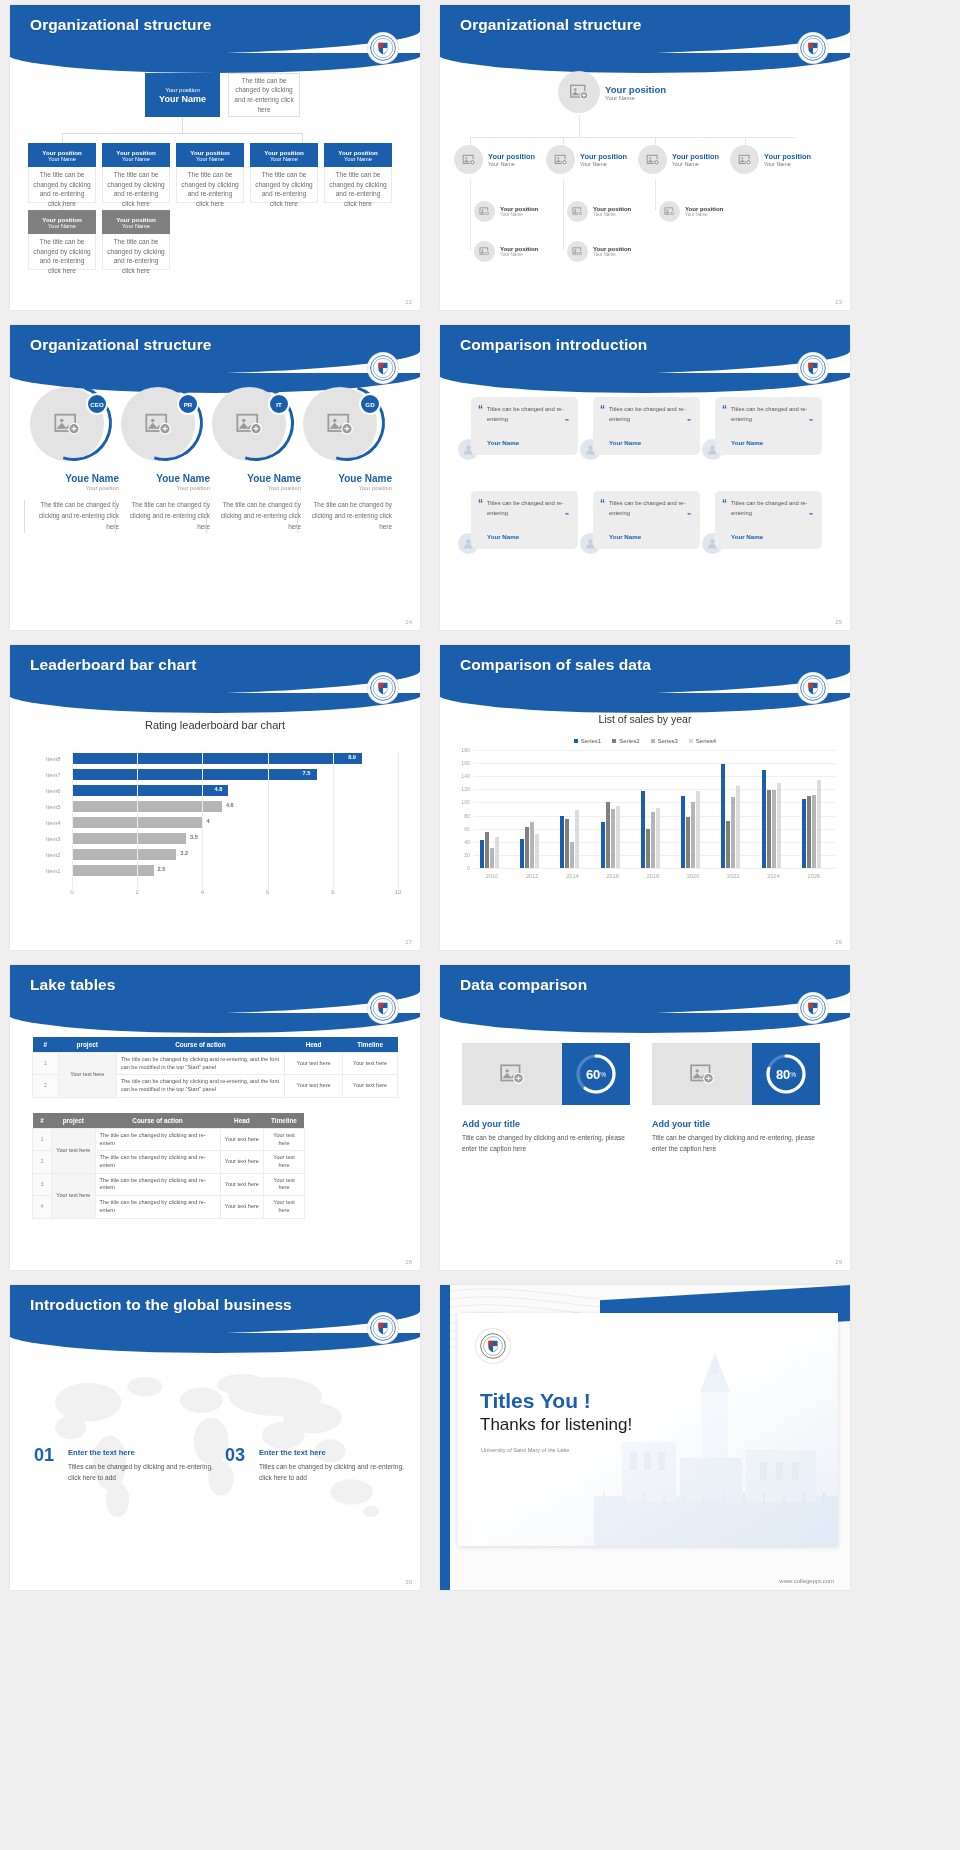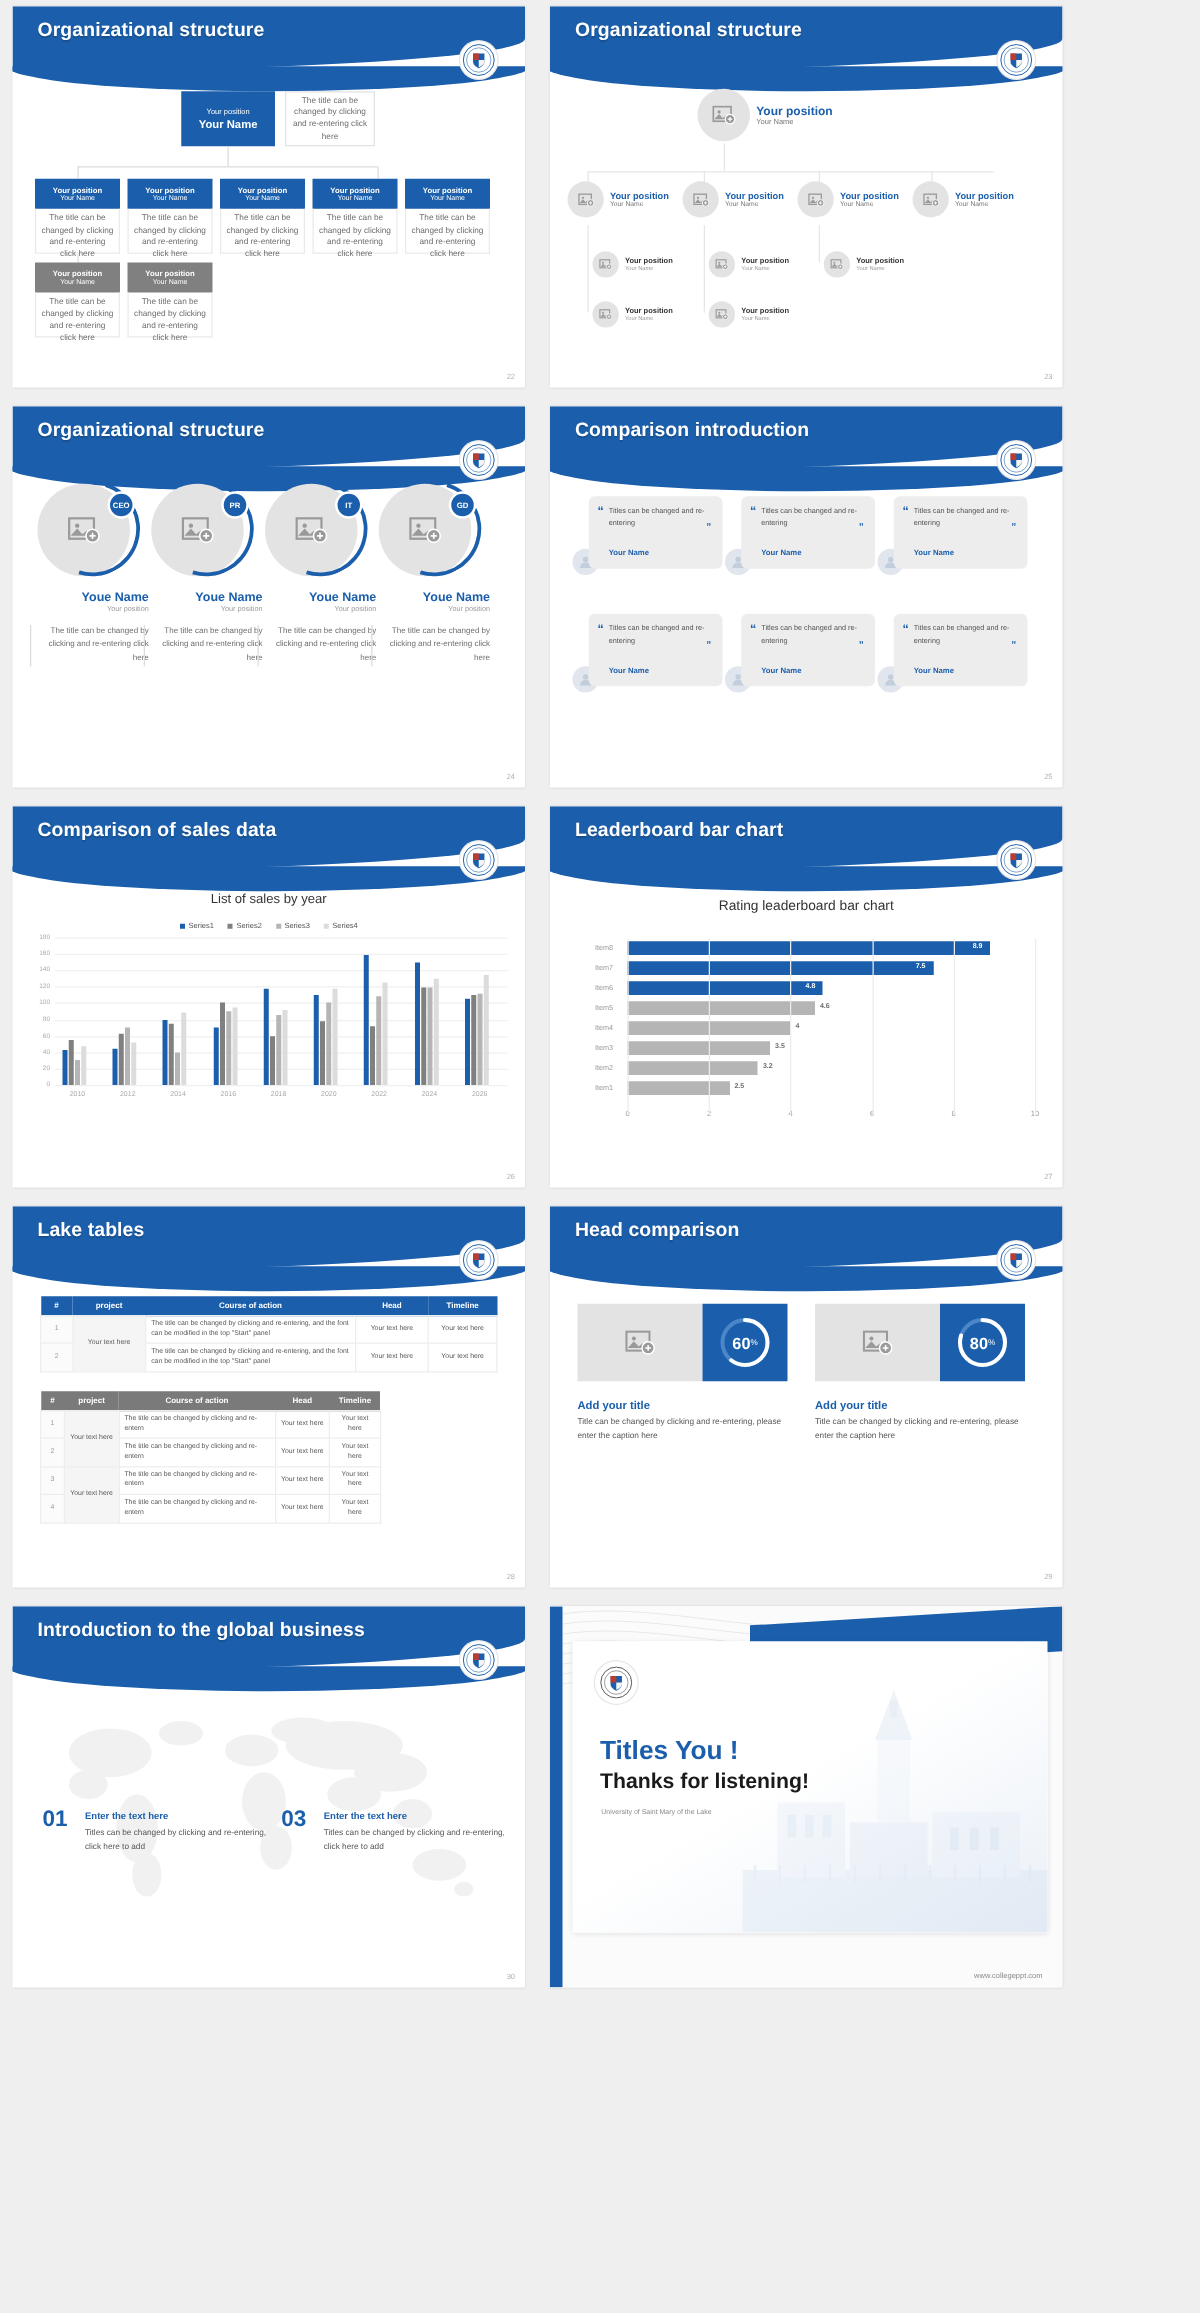--- a/index.html
+++ b/index.html
@@ -184,21 +184,21 @@
   .ty-wrap { position:absolute; inset:0; background:#fbfbfb; overflow:hidden; }
   .ty-blue { position:absolute; right:0; top:0; width: 250px; height: 36px;
              background:#1b5fac; transform: skewY(-3.5deg); transform-origin: right top; }
   .ty-left { position:absolute; left:0; top:0; bottom:0; width: 10px; background:#1b5fac; }
   .ty-card { position:absolute; left: 18px; right: 12px; top: 28px; bottom: 44px;
              background: linear-gradient(150deg,#ffffff 0%,#ffffff 46%,#eaf0f7 100%);
              box-shadow: 0 1px 5px rgba(0,0,0,.13); overflow:hidden; }
   .ty-h1 { position:absolute; left: 22px; top: 76px; font-size: 21px;
            font-weight: bold; color:#1b5fac; }
   .ty-h2 { position:absolute; left: 22px; top: 102px; font-size: 17px;
-           font-weight: bold; color:#1a1a1a; }
+           font-weight: normal; color:#1a1a1a; }
   .ty-sub { position:absolute; left: 23px; top: 134px; font-size: 5.6px; color:#8a8a8a; }
   .ty-foot { position:absolute; right: 16px; bottom: 6px; font-size: 6px; color:#8a8a8a; }
 </style>
 </head>
 <body>
 
 <div class="grid">
 
   <div class="slide">
     <div class="band"></div>
@@ -633,20 +633,109 @@
         </svg>
       </div>
     <div class="s25-card" style="left:275px;top:166px;">
       <span class="q1">“</span>
       <span class="q2">”</span>
       <div class="tx">Titles can be changed and re-entering</div>
       <div class="nm">Your Name</div>
     </div>
     <div class="pagenum">25</div>
   </div>
+
+  <div class="slide">
+    <div class="band"></div>
+    <div class="band-title">Leaderboard bar chart</div>
+    <div class="crest">
+      <svg viewBox="0 0 40 40">
+          <circle cx="20" cy="20" r="19" fill="#fff" stroke="#1b5fac" stroke-width="1.2"></circle>
+          <circle cx="20" cy="20" r="15" fill="none" stroke="#1b5fac" stroke-width="0.7"></circle>
+          <path d="M13 12h14v10c0 5-7 8-7 8s-7-3-7-8z" fill="#1b5fac"></path>
+          <path d="M13 12h7v8h-7z" fill="#c0392b"></path>
+          <path d="M20 20h7v2c0 4-7 7-7 7z" fill="#f4f4f4"></path>
+        </svg>
+    </div>
+    <div class="ct" style="position:absolute;left:0;right:0;top:74px;font-size:11px;">Rating leaderboard bar chart</div>
+    <div id="s27-gridlines"></div>
+    <div class="lb" id="s27-bars">
+        <div class="lbrow">
+          <div class="lblab">Item8</div>
+          <div class="lbtrack">
+            <div class="lbbar" style="width: 89%;"></div>
+            <div class="lbval inb" style="left: calc(89% - 14px);">8.9</div>
+          </div>
+        </div>
+        <div class="lbrow">
+          <div class="lblab">Item7</div>
+          <div class="lbtrack">
+            <div class="lbbar" style="width: 75%;"></div>
+            <div class="lbval inb" style="left: calc(75% - 14px);">7.5</div>
+          </div>
+        </div>
+        <div class="lbrow">
+          <div class="lblab">Item6</div>
+          <div class="lbtrack">
+            <div class="lbbar" style="width: 48%;"></div>
+            <div class="lbval inb" style="left: calc(48% - 14px);">4.8</div>
+          </div>
+        </div>
+        <div class="lbrow">
+          <div class="lblab">Item5</div>
+          <div class="lbtrack">
+            <div class="lbbar g" style="width: 46%;"></div>
+            <div class="lbval out" style="left: calc(46% + 4px);">4.6</div>
+          </div>
+        </div>
+        <div class="lbrow">
+          <div class="lblab">Item4</div>
+          <div class="lbtrack">
+            <div class="lbbar g" style="width: 40%;"></div>
+            <div class="lbval out" style="left: calc(40% + 4px);">4</div>
+          </div>
+        </div>
+        <div class="lbrow">
+          <div class="lblab">Item3</div>
+          <div class="lbtrack">
+            <div class="lbbar g" style="width: 35%;"></div>
+            <div class="lbval out" style="left: calc(35% + 4px);">3.5</div>
+          </div>
+        </div>
+        <div class="lbrow">
+          <div class="lblab">Item2</div>
+          <div class="lbtrack">
+            <div class="lbbar g" style="width: 32%;"></div>
+            <div class="lbval out" style="left: calc(32% + 4px);">3.2</div>
+          </div>
+        </div>
+        <div class="lbrow">
+          <div class="lblab">Item1</div>
+          <div class="lbtrack">
+            <div class="lbbar g" style="width: 25%;"></div>
+            <div class="lbval out" style="left: calc(25% + 4px);">2.5</div>
+          </div>
+        </div>
+      </div>
+    <div class="lbaxis" id="s27-axis">
+        <div class="lbtick" style="left: 0%;">0</div>
+        <div class="lbtick" style="left: 20%;">2</div>
+        <div class="lbtick" style="left: 40%;">4</div>
+        <div class="lbtick" style="left: 60%;">6</div>
+        <div class="lbtick" style="left: 80%;">8</div>
+        <div class="lbtick" style="left: 100%;">10</div>
+      </div>
+    <div class="pagenum">27</div>
+  <div class="lbgrid" style="left: 62px;"></div>
+      <div class="lbgrid" style="left: 127.2px;"></div>
+      <div class="lbgrid" style="left: 192.4px;"></div>
+      <div class="lbgrid" style="left: 257.6px;"></div>
+      <div class="lbgrid" style="left: 322.8px;"></div>
+      <div class="lbgrid" style="left: 388px;"></div>
+    </div>
 
   <div class="slide">
     <div class="band"></div>
     <div class="band-title">Comparison of sales data</div>
     <div class="crest">
       <svg viewBox="0 0 40 40">
           <circle cx="20" cy="20" r="19" fill="#fff" stroke="#1b5fac" stroke-width="1.2"></circle>
           <circle cx="20" cy="20" r="15" fill="none" stroke="#1b5fac" stroke-width="0.7"></circle>
           <path d="M13 12h14v10c0 5-7 8-7 8s-7-3-7-8z" fill="#1b5fac"></path>
           <path d="M13 12h7v8h-7z" fill="#c0392b"></path>
@@ -755,109 +844,20 @@
           <div class="bar" style="height: 73.4222px; background: rgb(181, 181, 181);"></div>
           <div class="bar" style="height: 88.5px; background: rgb(220, 220, 220);"></div>
           <div class="xlab" style="left: -8px;">2026</div>
         </div>
       </div>
     <div class="pagenum">26</div>
   </div>
 
   <div class="slide">
     <div class="band"></div>
-    <div class="band-title">Leaderboard bar chart</div>
-    <div class="crest">
-      <svg viewBox="0 0 40 40">
-          <circle cx="20" cy="20" r="19" fill="#fff" stroke="#1b5fac" stroke-width="1.2"></circle>
-          <circle cx="20" cy="20" r="15" fill="none" stroke="#1b5fac" stroke-width="0.7"></circle>
-          <path d="M13 12h14v10c0 5-7 8-7 8s-7-3-7-8z" fill="#1b5fac"></path>
-          <path d="M13 12h7v8h-7z" fill="#c0392b"></path>
-          <path d="M20 20h7v2c0 4-7 7-7 7z" fill="#f4f4f4"></path>
-        </svg>
-    </div>
-    <div class="ct" style="position:absolute;left:0;right:0;top:74px;font-size:11px;">Rating leaderboard bar chart</div>
-    <div id="s27-gridlines"></div>
-    <div class="lb" id="s27-bars">
-        <div class="lbrow">
-          <div class="lblab">Item8</div>
-          <div class="lbtrack">
-            <div class="lbbar" style="width: 89%;"></div>
-            <div class="lbval inb" style="left: calc(89% - 14px);">8.9</div>
-          </div>
-        </div>
-        <div class="lbrow">
-          <div class="lblab">Item7</div>
-          <div class="lbtrack">
-            <div class="lbbar" style="width: 75%;"></div>
-            <div class="lbval inb" style="left: calc(75% - 14px);">7.5</div>
-          </div>
-        </div>
-        <div class="lbrow">
-          <div class="lblab">Item6</div>
-          <div class="lbtrack">
-            <div class="lbbar" style="width: 48%;"></div>
-            <div class="lbval inb" style="left: calc(48% - 14px);">4.8</div>
-          </div>
-        </div>
-        <div class="lbrow">
-          <div class="lblab">Item5</div>
-          <div class="lbtrack">
-            <div class="lbbar g" style="width: 46%;"></div>
-            <div class="lbval out" style="left: calc(46% + 4px);">4.6</div>
-          </div>
-        </div>
-        <div class="lbrow">
-          <div class="lblab">Item4</div>
-          <div class="lbtrack">
-            <div class="lbbar g" style="width: 40%;"></div>
-            <div class="lbval out" style="left: calc(40% + 4px);">4</div>
-          </div>
-        </div>
-        <div class="lbrow">
-          <div class="lblab">Item3</div>
-          <div class="lbtrack">
-            <div class="lbbar g" style="width: 35%;"></div>
-            <div class="lbval out" style="left: calc(35% + 4px);">3.5</div>
-          </div>
-        </div>
-        <div class="lbrow">
-          <div class="lblab">Item2</div>
-          <div class="lbtrack">
-            <div class="lbbar g" style="width: 32%;"></div>
-            <div class="lbval out" style="left: calc(32% + 4px);">3.2</div>
-          </div>
-        </div>
-        <div class="lbrow">
-          <div class="lblab">Item1</div>
-          <div class="lbtrack">
-            <div class="lbbar g" style="width: 25%;"></div>
-            <div class="lbval out" style="left: calc(25% + 4px);">2.5</div>
-          </div>
-        </div>
-      </div>
-    <div class="lbaxis" id="s27-axis">
-        <div class="lbtick" style="left: 0%;">0</div>
-        <div class="lbtick" style="left: 20%;">2</div>
-        <div class="lbtick" style="left: 40%;">4</div>
-        <div class="lbtick" style="left: 60%;">6</div>
-        <div class="lbtick" style="left: 80%;">8</div>
-        <div class="lbtick" style="left: 100%;">10</div>
-      </div>
-    <div class="pagenum">27</div>
-  <div class="lbgrid" style="left: 62px;"></div>
-      <div class="lbgrid" style="left: 127.2px;"></div>
-      <div class="lbgrid" style="left: 192.4px;"></div>
-      <div class="lbgrid" style="left: 257.6px;"></div>
-      <div class="lbgrid" style="left: 322.8px;"></div>
-      <div class="lbgrid" style="left: 388px;"></div>
-    </div>
-
-  <div class="slide">
-    <div class="band"></div>
     <div class="band-title">Lake tables</div>
     <div class="crest">
       <svg viewBox="0 0 40 40">
           <circle cx="20" cy="20" r="19" fill="#fff" stroke="#1b5fac" stroke-width="1.2"></circle>
           <circle cx="20" cy="20" r="15" fill="none" stroke="#1b5fac" stroke-width="0.7"></circle>
           <path d="M13 12h14v10c0 5-7 8-7 8s-7-3-7-8z" fill="#1b5fac"></path>
           <path d="M13 12h7v8h-7z" fill="#c0392b"></path>
           <path d="M20 20h7v2c0 4-7 7-7 7z" fill="#f4f4f4"></path>
         </svg>
     </div>
@@ -920,21 +920,21 @@
             <td class="">Your text here</td>
             <td class="">Your text here</td>
           </tr>
         </tbody>
       </table>
     <div class="pagenum">28</div>
   </div>
 
   <div class="slide">
     <div class="band"></div>
-    <div class="band-title">Head comparison</div>
+    <div class="band-title">Data comparison</div>
     <div class="crest">
       <svg viewBox="0 0 40 40">
           <circle cx="20" cy="20" r="19" fill="#fff" stroke="#1b5fac" stroke-width="1.2"></circle>
           <circle cx="20" cy="20" r="15" fill="none" stroke="#1b5fac" stroke-width="0.7"></circle>
           <path d="M13 12h14v10c0 5-7 8-7 8s-7-3-7-8z" fill="#1b5fac"></path>
           <path d="M13 12h7v8h-7z" fill="#c0392b"></path>
           <path d="M20 20h7v2c0 4-7 7-7 7z" fill="#f4f4f4"></path>
         </svg>
     </div>
 

